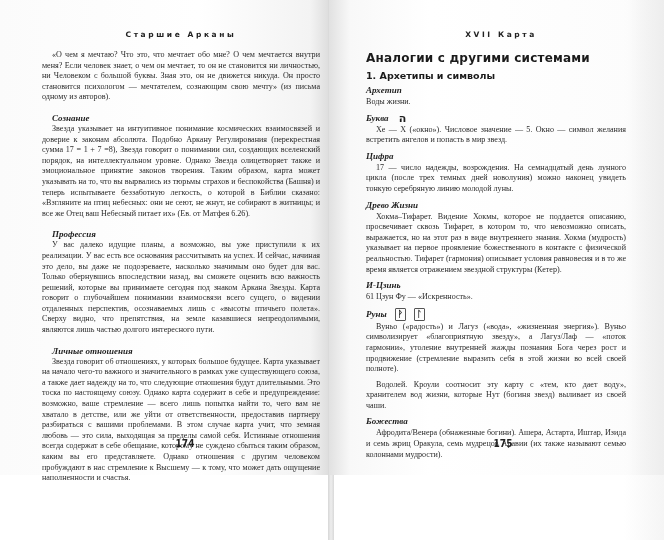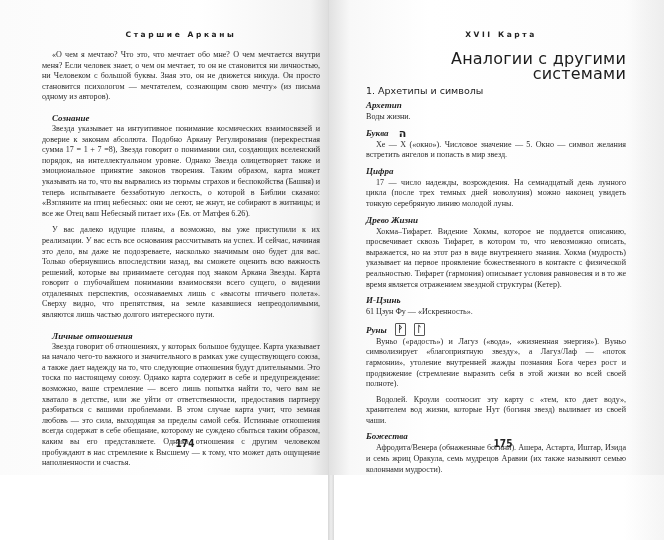--- a/index.html
+++ b/index.html
@@ -40,30 +40,30 @@
   .gap { height: 5px; }
   .gap-l { height: 6px; }
   .folio {
     position: absolute; bottom: 26px; left: 8px; right: 0; text-align: center;
     font-family: "DejaVu Sans Condensed", "DejaVu Sans", sans-serif; font-weight: bold;
     font-size: 10px; color: #222;
   }
   .page-left .folio { padding-left: 32px; }
   .page-right .folio { padding-left: 4px; }
   .chapter-title {
-    font-family: "DejaVu Sans", sans-serif; font-weight: normal; font-size: 16px;
-    line-height: 15px; letter-spacing: 0.2px; color: #1b1b1b; margin: 0 0 4px 0; text-align: right;
+    font-family: "DejaVu Sans", sans-serif; font-weight: bold; font-size: 12px;
+    line-height: 15px; letter-spacing: 0.2px; color: #1b1b1b; margin: 0 0 4px 0;
   }
   .section-title {
-    font-family: "DejaVu Sans", sans-serif; font-weight: normal; font-size: 9.5px;
+    font-family: "DejaVu Sans", sans-serif; font-weight: bold; font-size: 9.5px;
     line-height: 12px; color: #1b1b1b; margin: 2px 0 3px 0;
   }
   .r-sub {
     font-style: italic; font-weight: bold; font-size: 9px; line-height: 11px;
-    margin: 0 0 1px 0; color: #1f1f1f; display: flex; align-items: flex-end;
+    margin: 0 0 1px 0; color: #1f1f1f; display: flex; align-items: center;
   }
   .glyph { font-weight: bold; font-style: normal; font-size: 11px; margin-left: 10px; font-family: "DejaVu Sans", sans-serif; }
   .rune-box {
     display: inline-flex; align-items: center; justify-content: center;
     width: 9px; height: 11px; border: 1px solid #555; border-radius: 1px;
     font-style: normal; font-size: 9px; font-family: "DejaVu Sans", sans-serif;
     margin-left: 8px; line-height: 1;
   }
   .shadow-right {
     position: absolute; right: 0; top: 0; width: 40px; height: 540px;
@@ -79,20 +79,21 @@
   <div class="page page-left">
     <div class="running-head">Старшие Арканы</div>
 
     <p class="indent">«О чем я мечтаю? Что это, что мечтает обо мне? О чем мечтается внутри меня? Если человек знает, о чем он мечтает, то он не становится ни личностью, ни Человеком с большой буквы. Зная это, он не движется никуда. Он просто становится психологом — мечтателем, сознающим свою мечту» (из письма одному из авторов).</p>
     <div class="gap-l"></div>
 
     <div class="sub">Сознание</div>
     <p class="indent">Звезда указывает на интуитивное понимание космических взаимосвязей и доверие к законам абсолюта. Подобно Аркану Регулирования (перекрестная сумма 17 = 1 + 7 =8), Звезда говорит о понимании сил, создающих вселенский порядок, на интеллектуальном уровне. Однако Звезда олицетворяет также и эмоциональное принятие законов творения. Таким образом, карта может указывать на то, что вы вырвались из тюрьмы страхов и беспокойства (Башня) и теперь испытываете беззаботную легкость, о которой в Библии сказано: «Взгляните на птиц небесных: они не сеют, не жнут, не собирают в житницы; и все же Отец ваш Небесный питает их» (Ев. от Матфея 6.26).</p>
     <div class="gap-l"></div>
 
+    <div class="sub">Профессия</div>
     <p class="indent">У вас далеко идущие планы, а возможно, вы уже приступили к их реализации. У вас есть все основания рассчитывать на успех. И сейчас, начиная это дело, вы даже не подозреваете, насколько значимым оно будет для вас. Только обернувшись впоследствии назад, вы сможете оценить всю важность решений, которые вы принимаете сегодня под знаком Аркана Звезды. Карта говорит о глубочайшем понимании взаимосвязи всего сущего, о видении отдаленных перспектив, осознаваемых лишь с «высоты птичьего полета». Сверху видно, что препятствия, на земле казавшиеся непреодолимыми, являются лишь частью долгого интересного пути.</p>
     <div class="gap-l"></div>
 
     <div class="sub">Личные отношения</div>
     <p class="indent">Звезда говорит об отношениях, у которых большое будущее. Карта указывает на начало чего-то важного и значительного в рамках уже существующего союза, а также дает надежду на то, что следующие отношения будут длительными. Это тоска по настоящему союзу. Однако карта содержит в себе и предупреждение: возможно, ваше стремление — всего лишь попытка найти то, чего вам не хватало в детстве, или же уйти от ответственности, предоставив партнеру разбираться с вашими проблемами. В этом случае карта учит, что земная любовь — это сила, выходящая за пределы самой себя. Истинные отношения всегда содержат в себе обещание, которому не суждено сбыться таким образом, каким вы его представляете. Однако отношения с другим человеком пробуждают в нас стремление к Высшему — к тому, что может дать ощущение наполненности и счастья.</p>
 
     <div class="folio">174</div>
   </div>
 
   <div class="gutter"></div>

